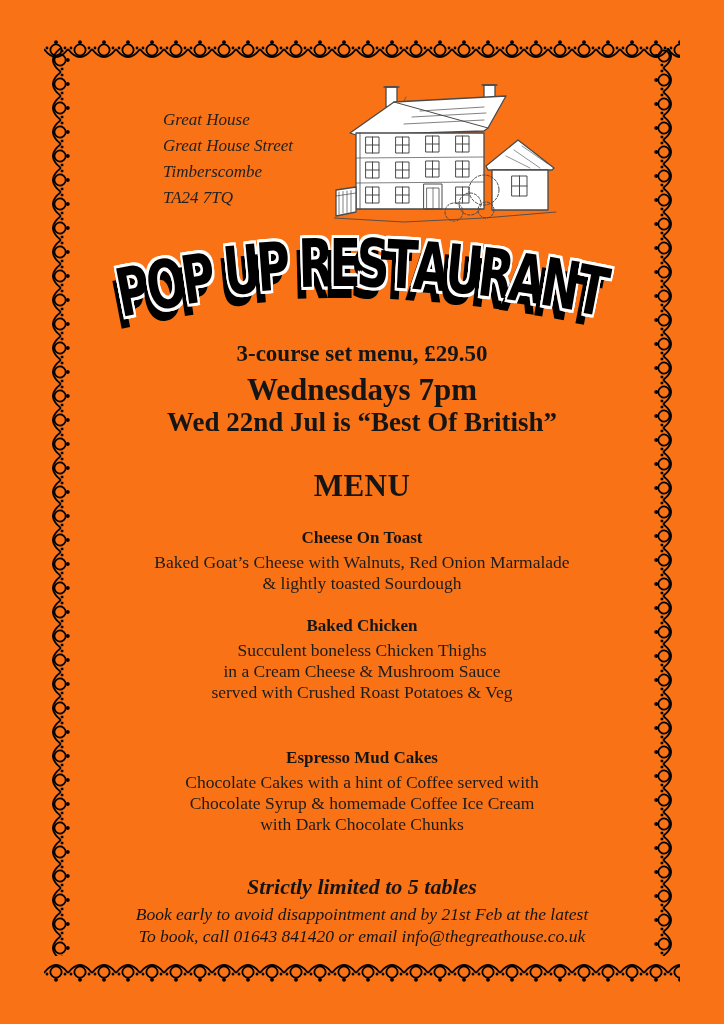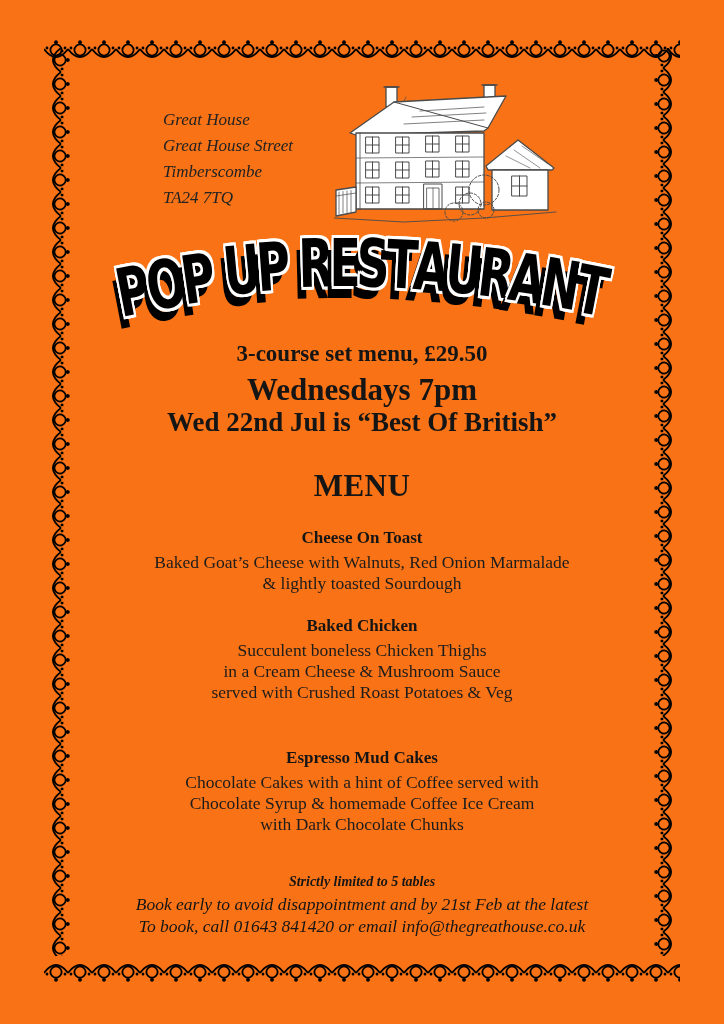--- a/index.html
+++ b/index.html
@@ -57,21 +57,21 @@
   #menu-heading { top:468px; font-size:31px; font-weight:bold; letter-spacing:0.5px; }
 
   .course { position:absolute; left:0; width:100%; text-align:center; }
   #course-1 { top:528px; }
   #course-2 { top:616px; }
   #course-3 { top:724px;margin-top:24px; }
   .course-name { font-size:17px; font-weight:bold; margin-bottom:4px; }
   .course-desc { font-size:17.5px; line-height:21px; color:#1c1c1c; }
 
   .footer { position:absolute; left:0; width:100%; top:874px; text-align:center; }
-  .footer-strict { font-size:14px; font-weight:bold; font-style:italic; margin-bottom:3px; }
+  .footer-strict { font-size:22px; font-weight:bold; font-style:italic; margin-bottom:3px; }
   .footer-line { font-size:17.5px; font-style:italic; line-height:22px; }
 </style>
 </head>
 <body>
 
 <div class="page">
 
   <svg width="0" height="0" style="position:absolute" aria-hidden="true">
     <defs>
       <pattern id="loopTile" width="24" height="26" patternUnits="userSpaceOnUse">

